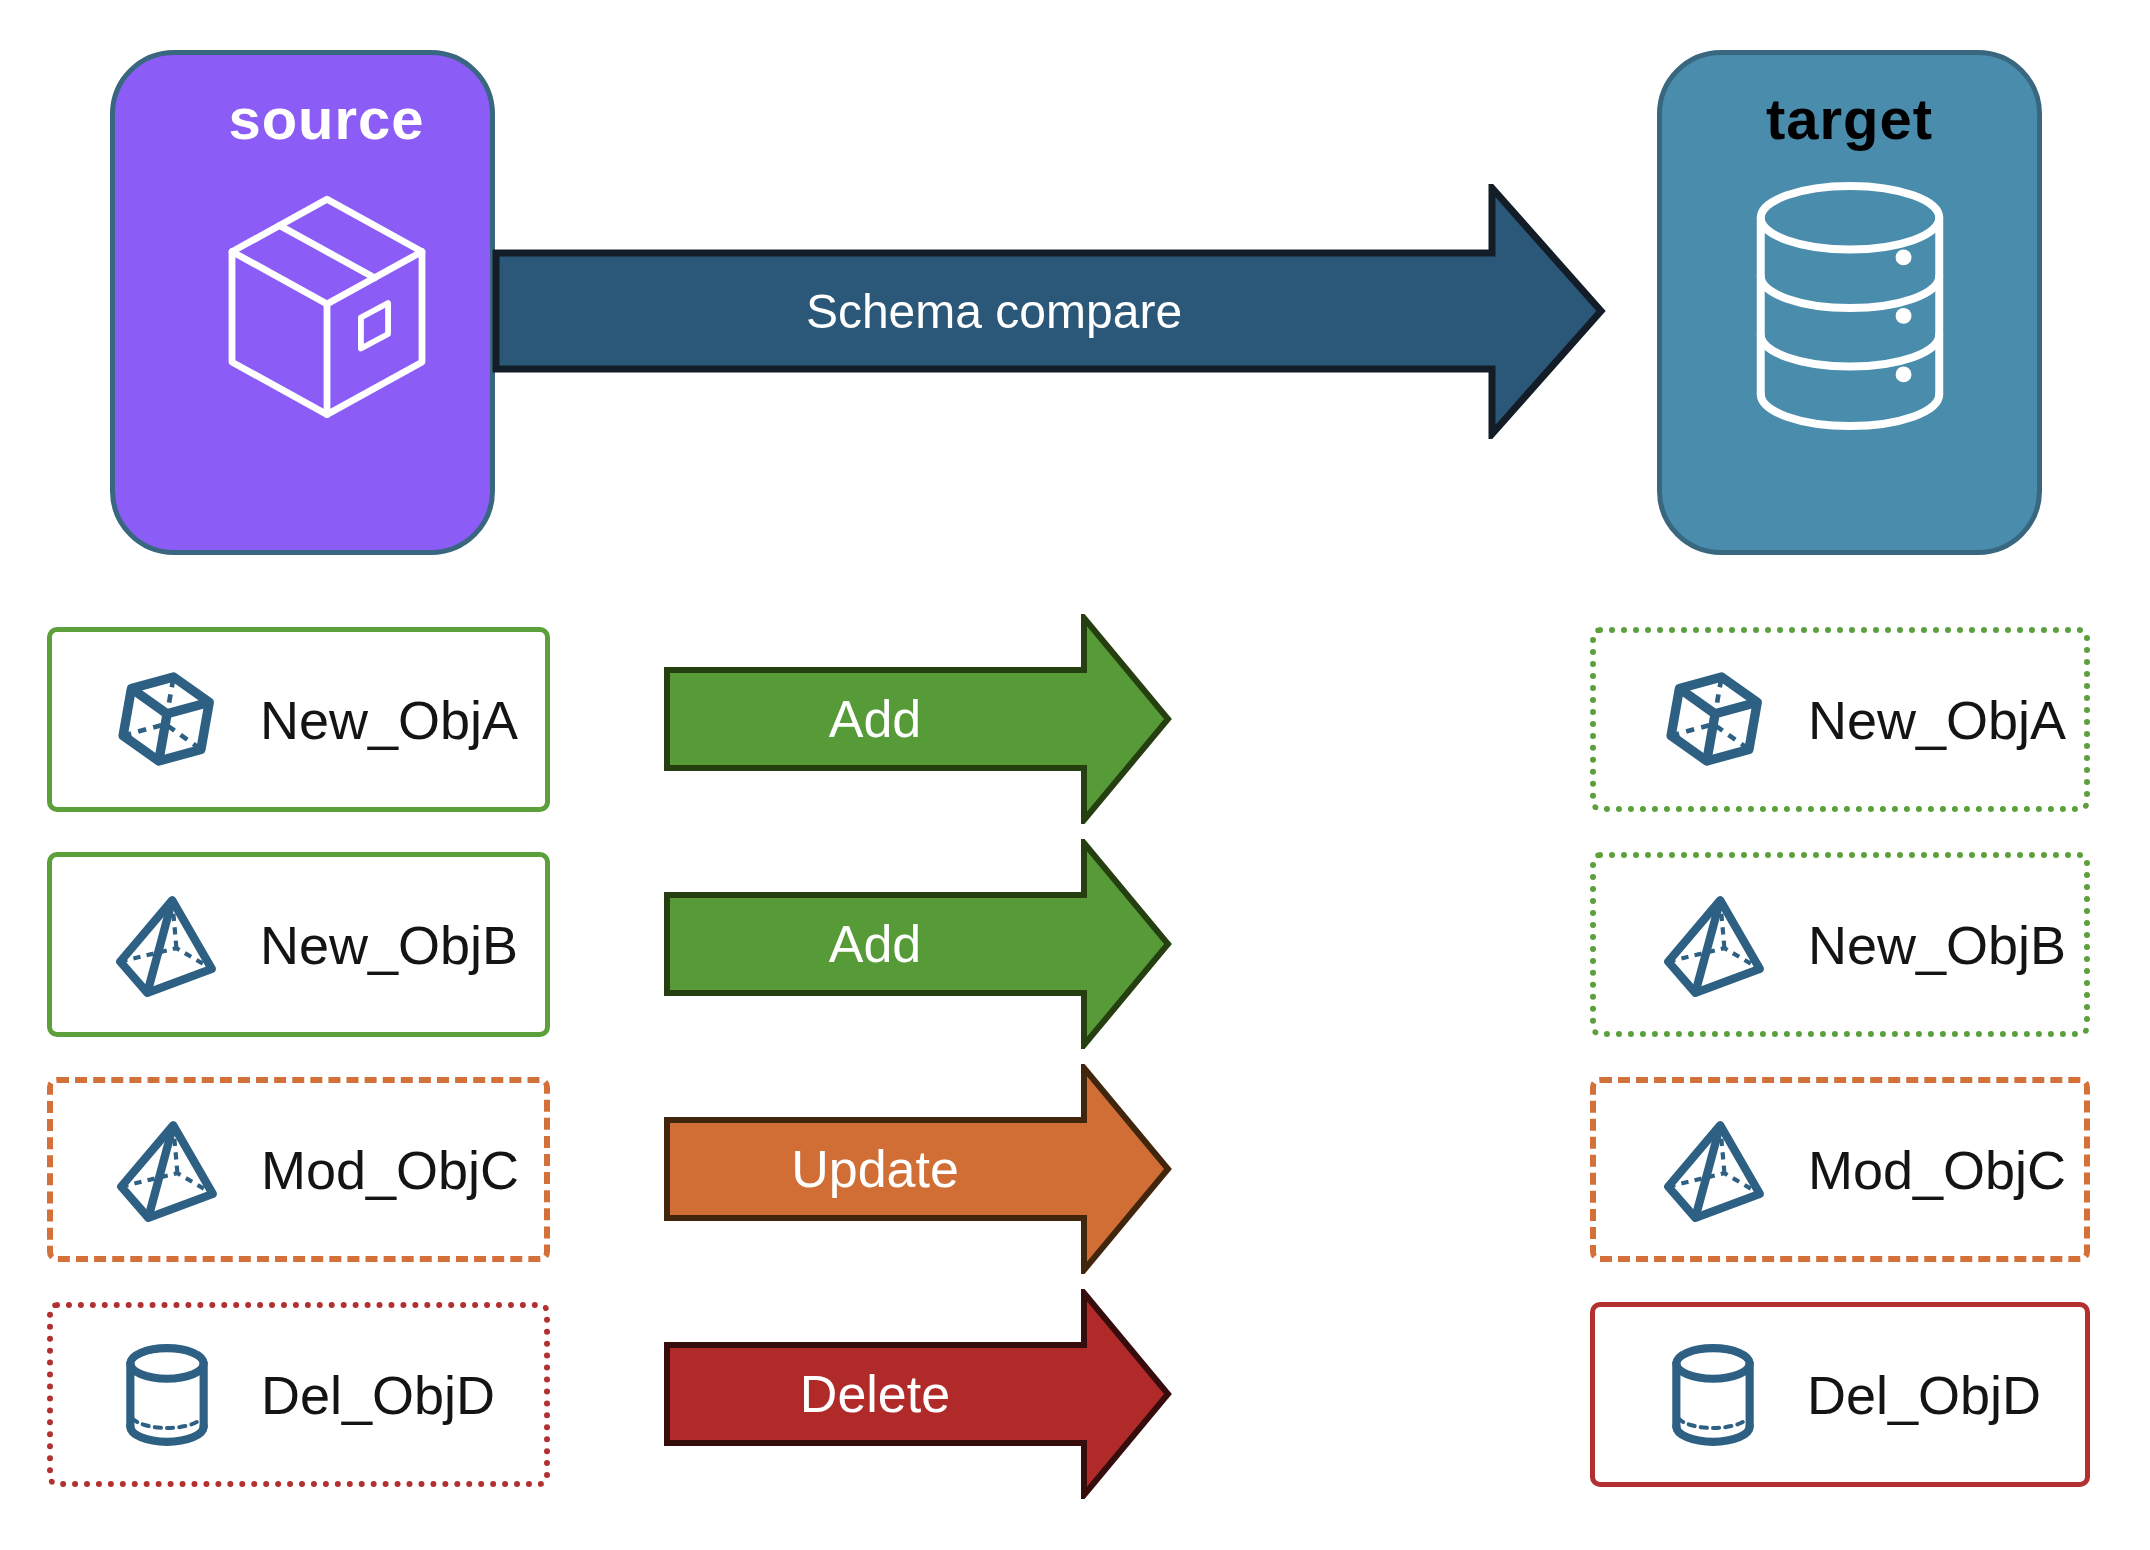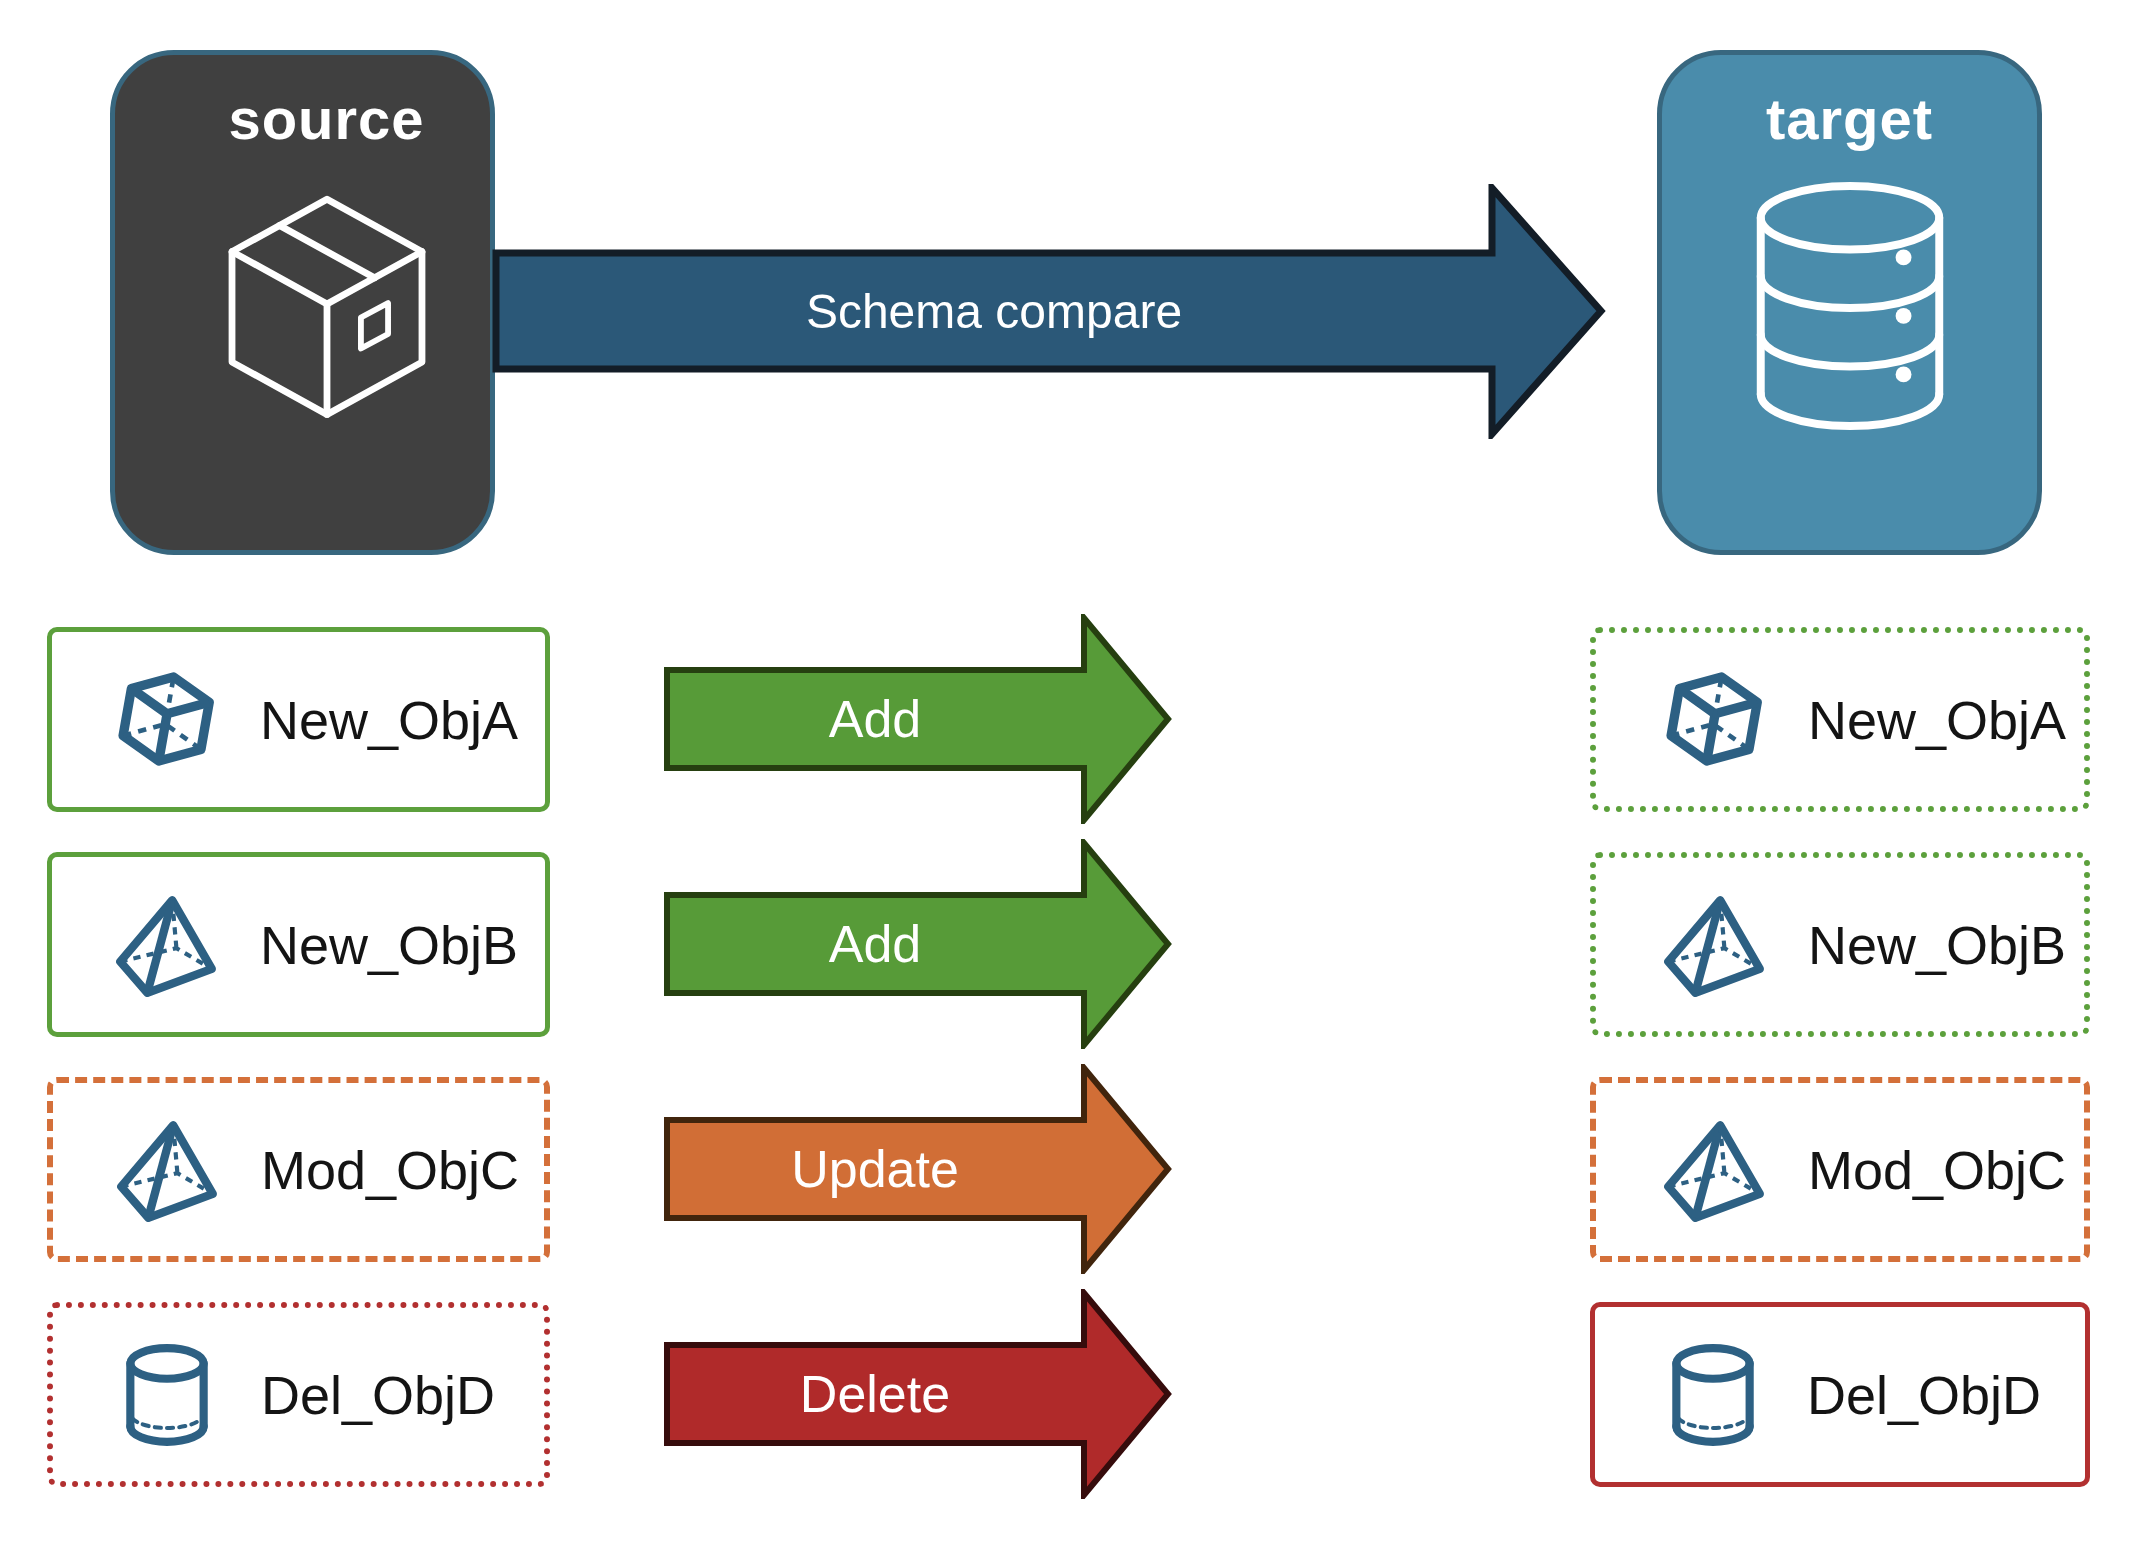--- a/index.html
+++ b/index.html
@@ -115,34 +115,34 @@
         <path stroke-width="8" d="M14,24 V86 M86,24 V86"></path>
         <path stroke-width="8" d="M14,86 A36,15 0 0 0 86,86"></path>
         <path stroke-width="4" stroke-dasharray="6 6" d="M16,78 A36,14 0 0 0 84,78"></path>
       </g>
     </symbol>
   </defs>
 </svg>
 
 <div class="canvas">
 
-  <div class="node source" style="background: #404040; border-color: rgb(56, 103, 127); padding-left: 48px;">
+  <div class="node source" style="background: #8b5cf6; border-color: rgb(56, 103, 127); padding-left: 48px;">
     <div class="node-title" style="color: rgb(255, 255, 255);">source</div>
     <svg class="node-icon" width="252" height="262">
       <use href="#i-package"></use>
     </svg>
   </div>
 
   <svg class="main-arrow" width="1115" height="255" viewBox="0 0 1115 255">
     <polygon class="main-arrow-shape" points="4,69 1000,69 1000,4 1109,127 1000,250 1000,185 4,185" fill="#2b5878" stroke="#131d27" stroke-width="7"></polygon>
     <text class="arrow-label-main" x="502" y="144" text-anchor="middle">Schema compare</text>
   </svg>
 
   <div class="node target" style="background: rgb(74, 140, 171); border-color: rgb(56, 103, 127);">
-    <div class="node-title" style="color: #ffffff;">target</div>
+    <div class="node-title" style="color: #000000;">target</div>
     <svg class="node-icon" width="238" height="268">
       <use href="#i-database"></use>
     </svg>
   </div>
 
   <div>
     <div class="obj-box src" style="top: 627px; border-style: solid; border-color: rgb(92, 160, 60); border-width: 5px;">
       <svg class="obj-icon" viewBox="0 0 100 100" style="color: rgb(45, 96, 131);">
           <use href="#i-cube"></use>
         </svg>

